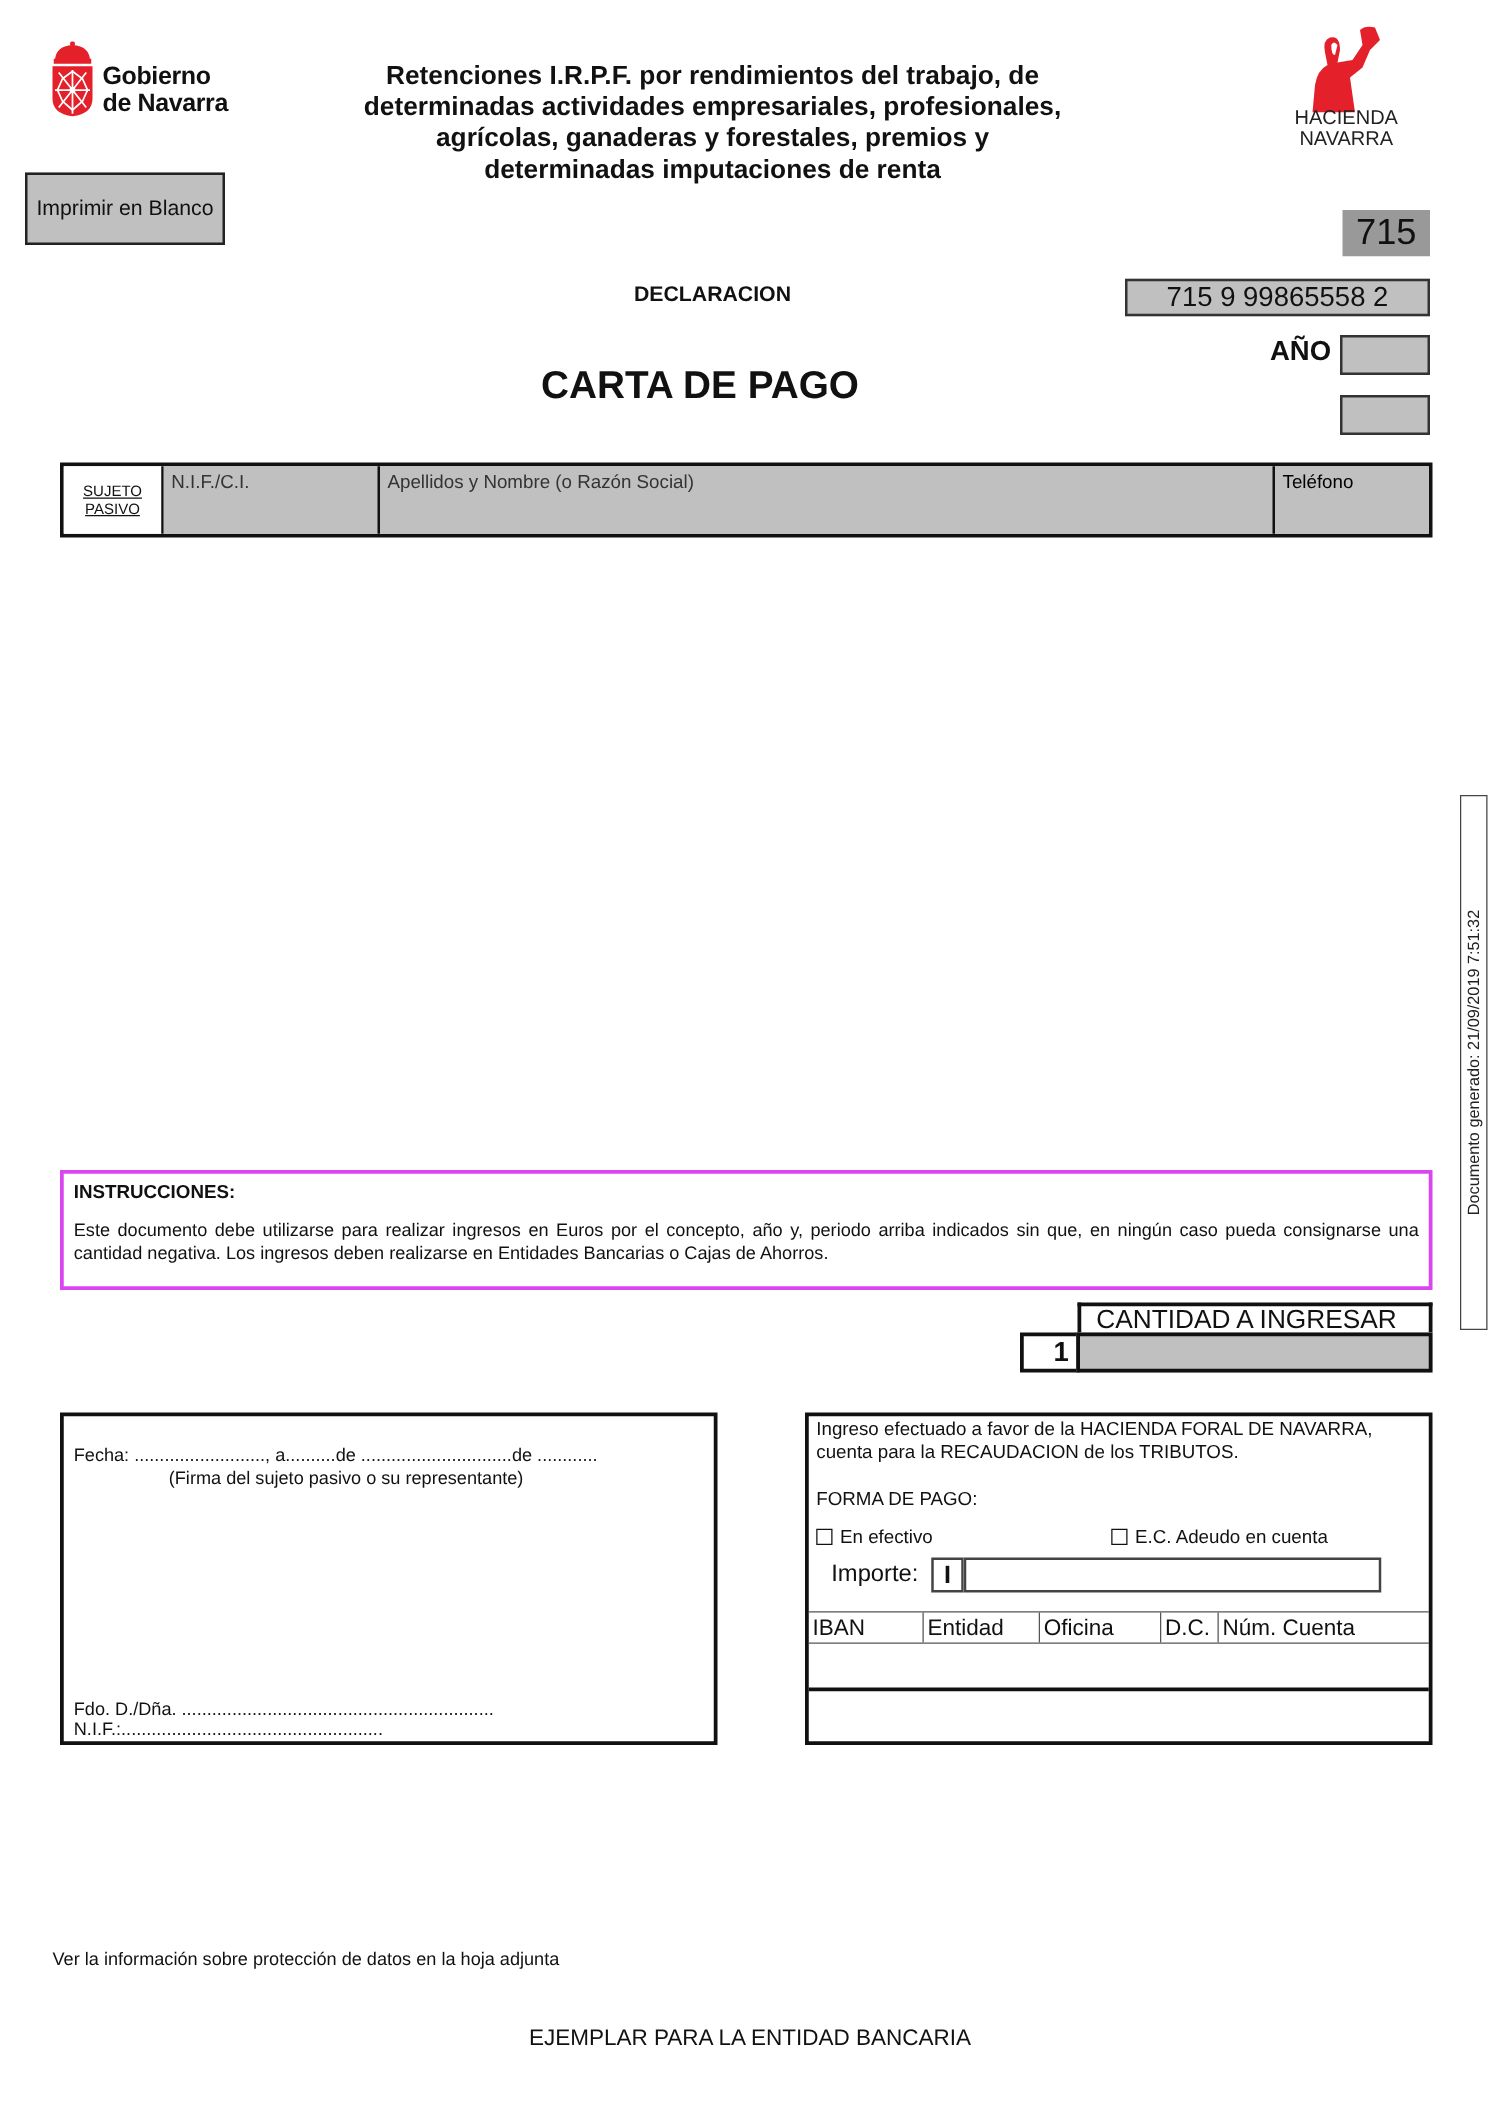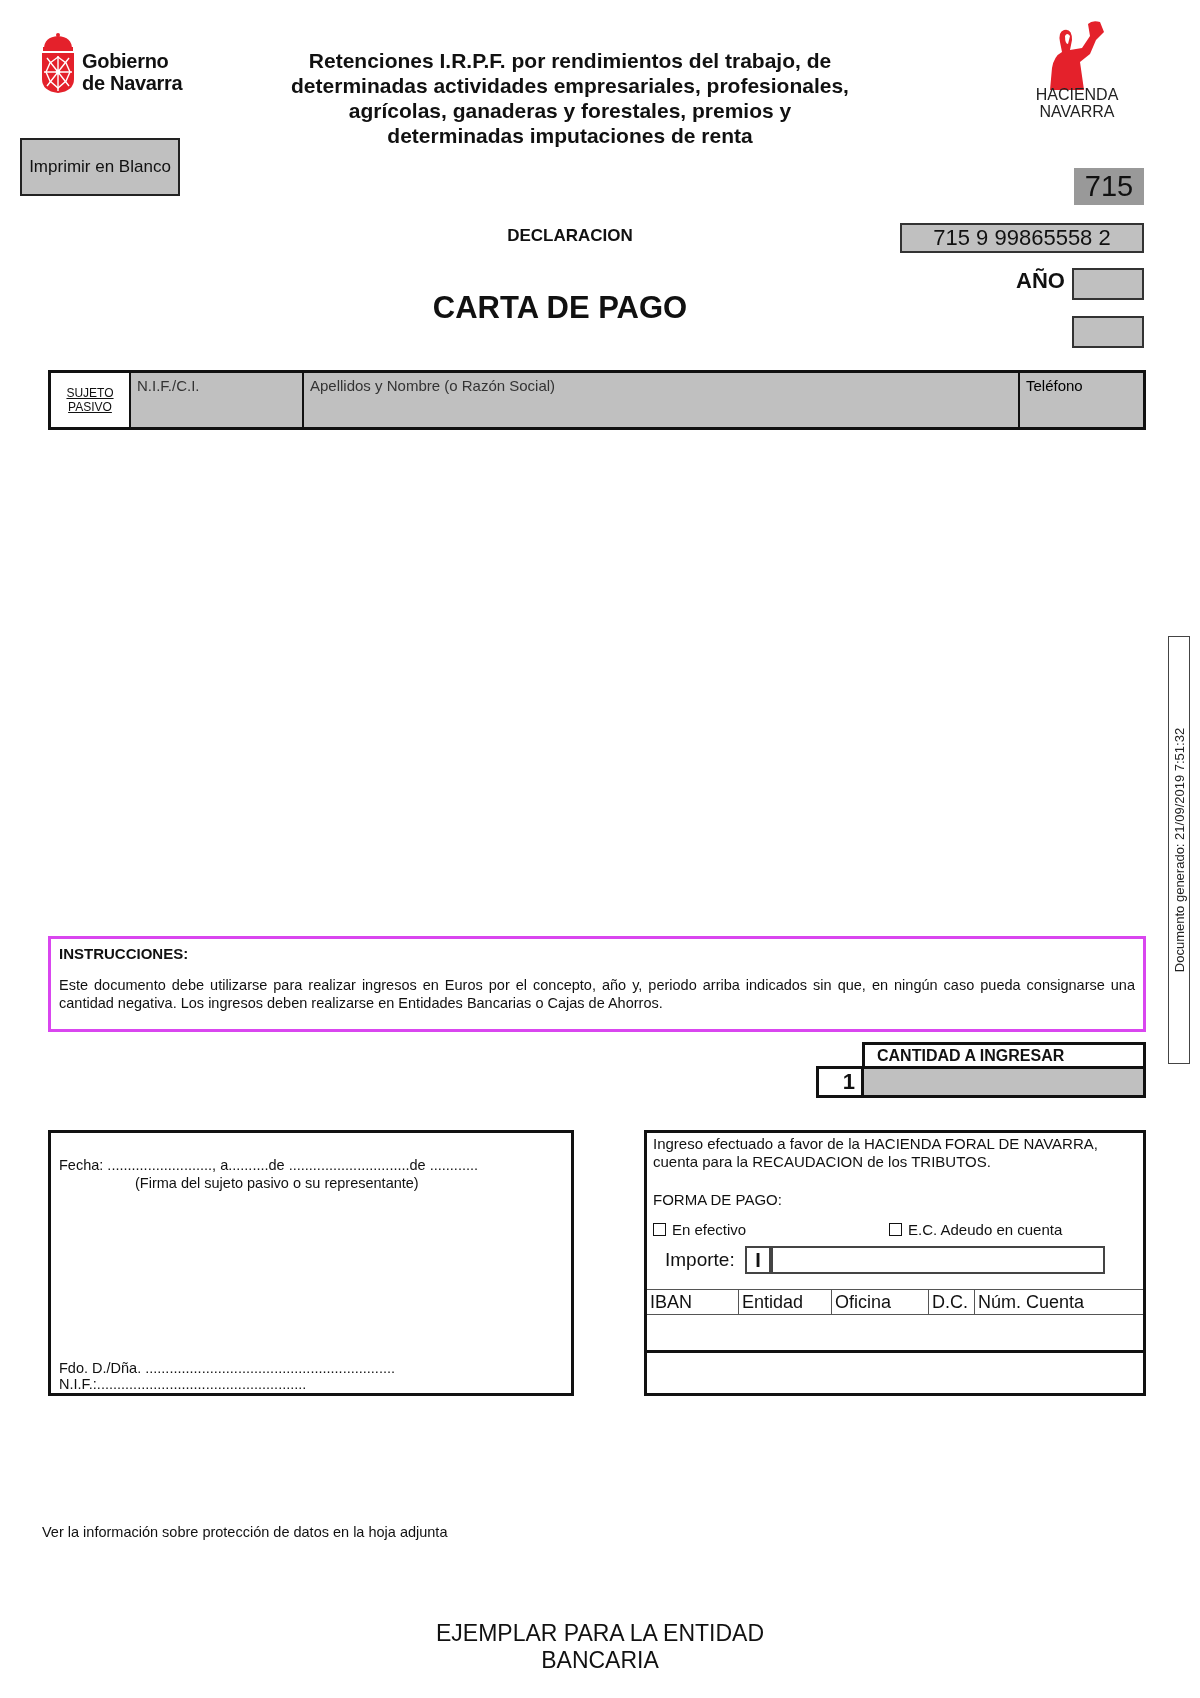--- a/index.html
+++ b/index.html
@@ -41,21 +41,21 @@
     
     .stamp { left: 1168px; top: 636px; width: 22px; height: 428px; border: 1.5px solid #444; box-sizing: border-box; }
     .stamp span { position:absolute; left: 50%; top: 50%; transform: translate(-50%,-50%) rotate(-90deg); white-space: nowrap; font-size: 13px; color:#222; }
 
     
     .instr { left: 48px; top: 936px; width: 1098px; height: 96px; border: 3px solid #d946ef; box-sizing: border-box; padding: 6px 8px; }
     .instr h4 { margin: 0 0 14px 0; font-size: 15px; font-weight: bold; }
     .instr p { margin: 0; font-size: 14.5px; line-height: 18px; text-align: justify; }
 
     
-    .cant-label { left: 862px; top: 1042px; width: 284px; height: 24px; border: 3px solid #111; border-bottom: none; box-sizing: border-box; font-size: 16px; font-weight: bold; padding-left: 12px; line-height: 21px; }
+    .cant-label { left: 862px; top: 1042px; width: 284px; height: 24px; border: 3px solid #111; border-bottom: none; box-sizing: border-box; font-size: 21px; font-weight: normal; padding-left: 12px; line-height: 21px; }
     .cant-num { left: 816px; top: 1066px; width: 48px; height: 32px; border: 3px solid #111; box-sizing: border-box; font-size: 22px; font-weight: bold; text-align: right; padding-right: 6px; line-height: 26px; }
     .cant-val { left: 861px; top: 1066px; width: 285px; height: 32px; border: 3px solid #111; background:#c0c0c0; box-sizing: border-box; }
 
     
     .firma { left: 48px; top: 1130px; width: 526px; height: 266px; border: 3px solid #111; box-sizing: border-box; font-size: 14.5px; }
     .firma .fecha { position:absolute; left: 8px; top: 24px; white-space: nowrap; }
     .firma .sub { position:absolute; left: 84px; top: 42px; white-space: nowrap; }
     .firma .fdo { position:absolute; left: 8px; top: 227px; white-space: nowrap; line-height: 16px; }
 
     
@@ -65,22 +65,22 @@
     .ingreso .cb { position:absolute; top: 88px; display:flex; align-items:center; gap: 6px; }
     .ingreso .cb .box { width: 13px; height: 13px; border: 1.5px solid #111; box-sizing: border-box; background:#fff; }
     .ingreso .imp-label { position:absolute; left: 18px; top: 116px; font-size: 19px; }
     .ingreso .imp-i { position:absolute; left: 98px; top: 113px; width: 26px; height: 28px; border: 2px solid #444; box-sizing: border-box; font-size: 20px; font-weight: bold; text-align:center; line-height: 24px; }
     .ingreso .imp-field { position:absolute; left: 124px; top: 113px; width: 334px; height: 28px; border: 2px solid #444; box-sizing: border-box; background:#fff; }
     .ingreso .bank-head { position:absolute; left: 0; top: 156px; width: 100%; height: 26px; border-top: 1.5px solid #555; border-bottom: 1.5px solid #555; display:flex; font-size: 18px; box-sizing: border-box; }
     .ingreso .bank-head div { border-right: 1.5px solid #555; padding-left: 3px; line-height: 24px; box-sizing: border-box; }
     .ingreso .bank-head div:last-child { border-right: none; flex:1; }
     .ingreso .row1 { position:absolute; left:0; top: 182px; width:100%; height: 38px; border-bottom: 3px solid #111; box-sizing: border-box; }
 
-    .footer-note { left: 42px; top: 1524px; font-size: 14.5px; }
-    .copy-label { left: 400px; top: 1620px; width: 400px; text-align:center; font-size: 23px; }
+    .footer-note { left: 42px; top: 1560px; font-size: 14.5px; }
+    .copy-label { left: 400px; top: 1620px; width: 400px; text-align:center; font-size: 18px; }
   </style>
 </head>
 <body>
 
 <div class="abs gob-logo">
   <svg width="40" height="62" viewBox="0 0 40 62" style="position:absolute;left:0;top:0">
     <path d="M6 16 Q6 4 20 3 Q34 4 34 16 Z" fill="#e4212b"></path>
     <rect x="5" y="14" width="30" height="4" fill="#e4212b"></rect>
     <circle cx="20" cy="2" r="2" fill="#e4212b"></circle>
     <path d="M4 20 H36 V46 Q36 58 20 60 Q4 58 4 46 Z" fill="#e4212b"></path>

